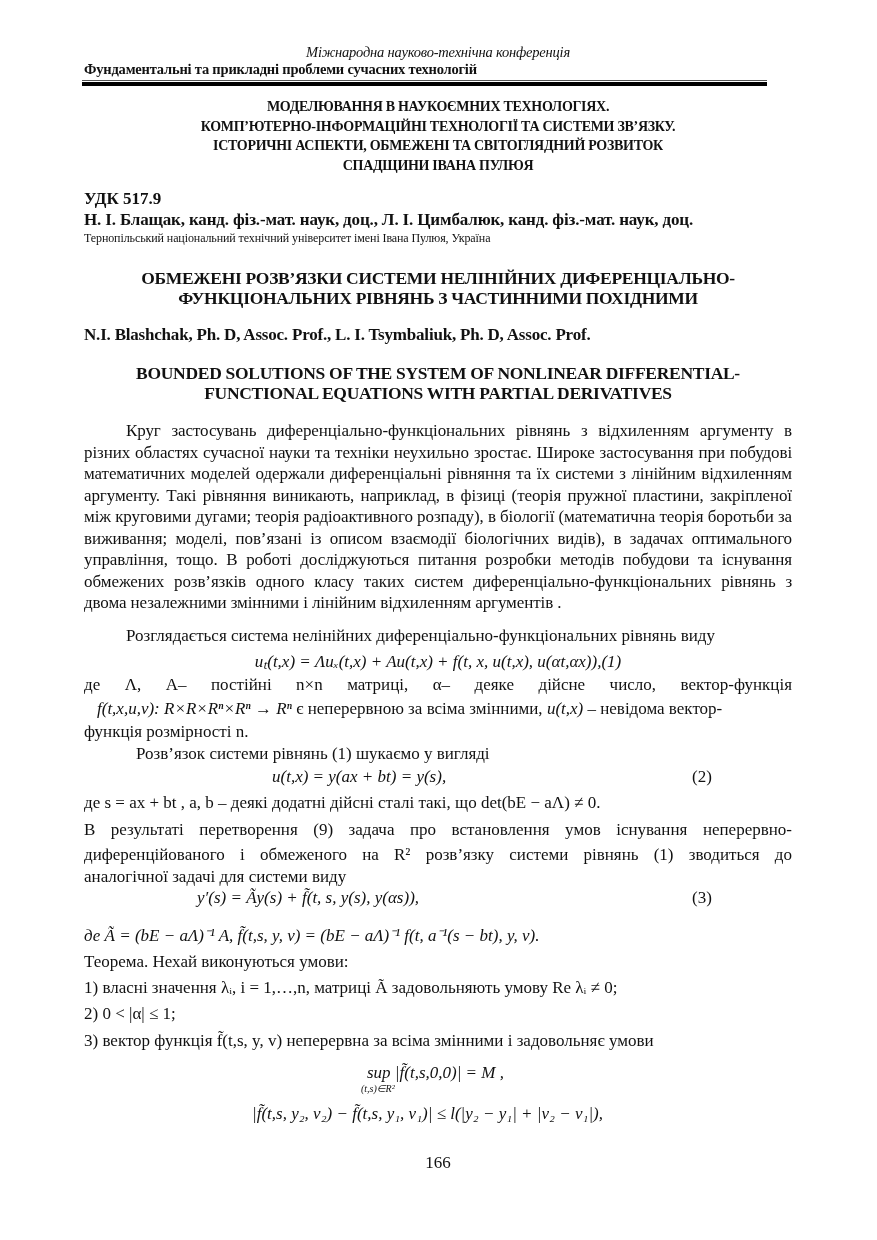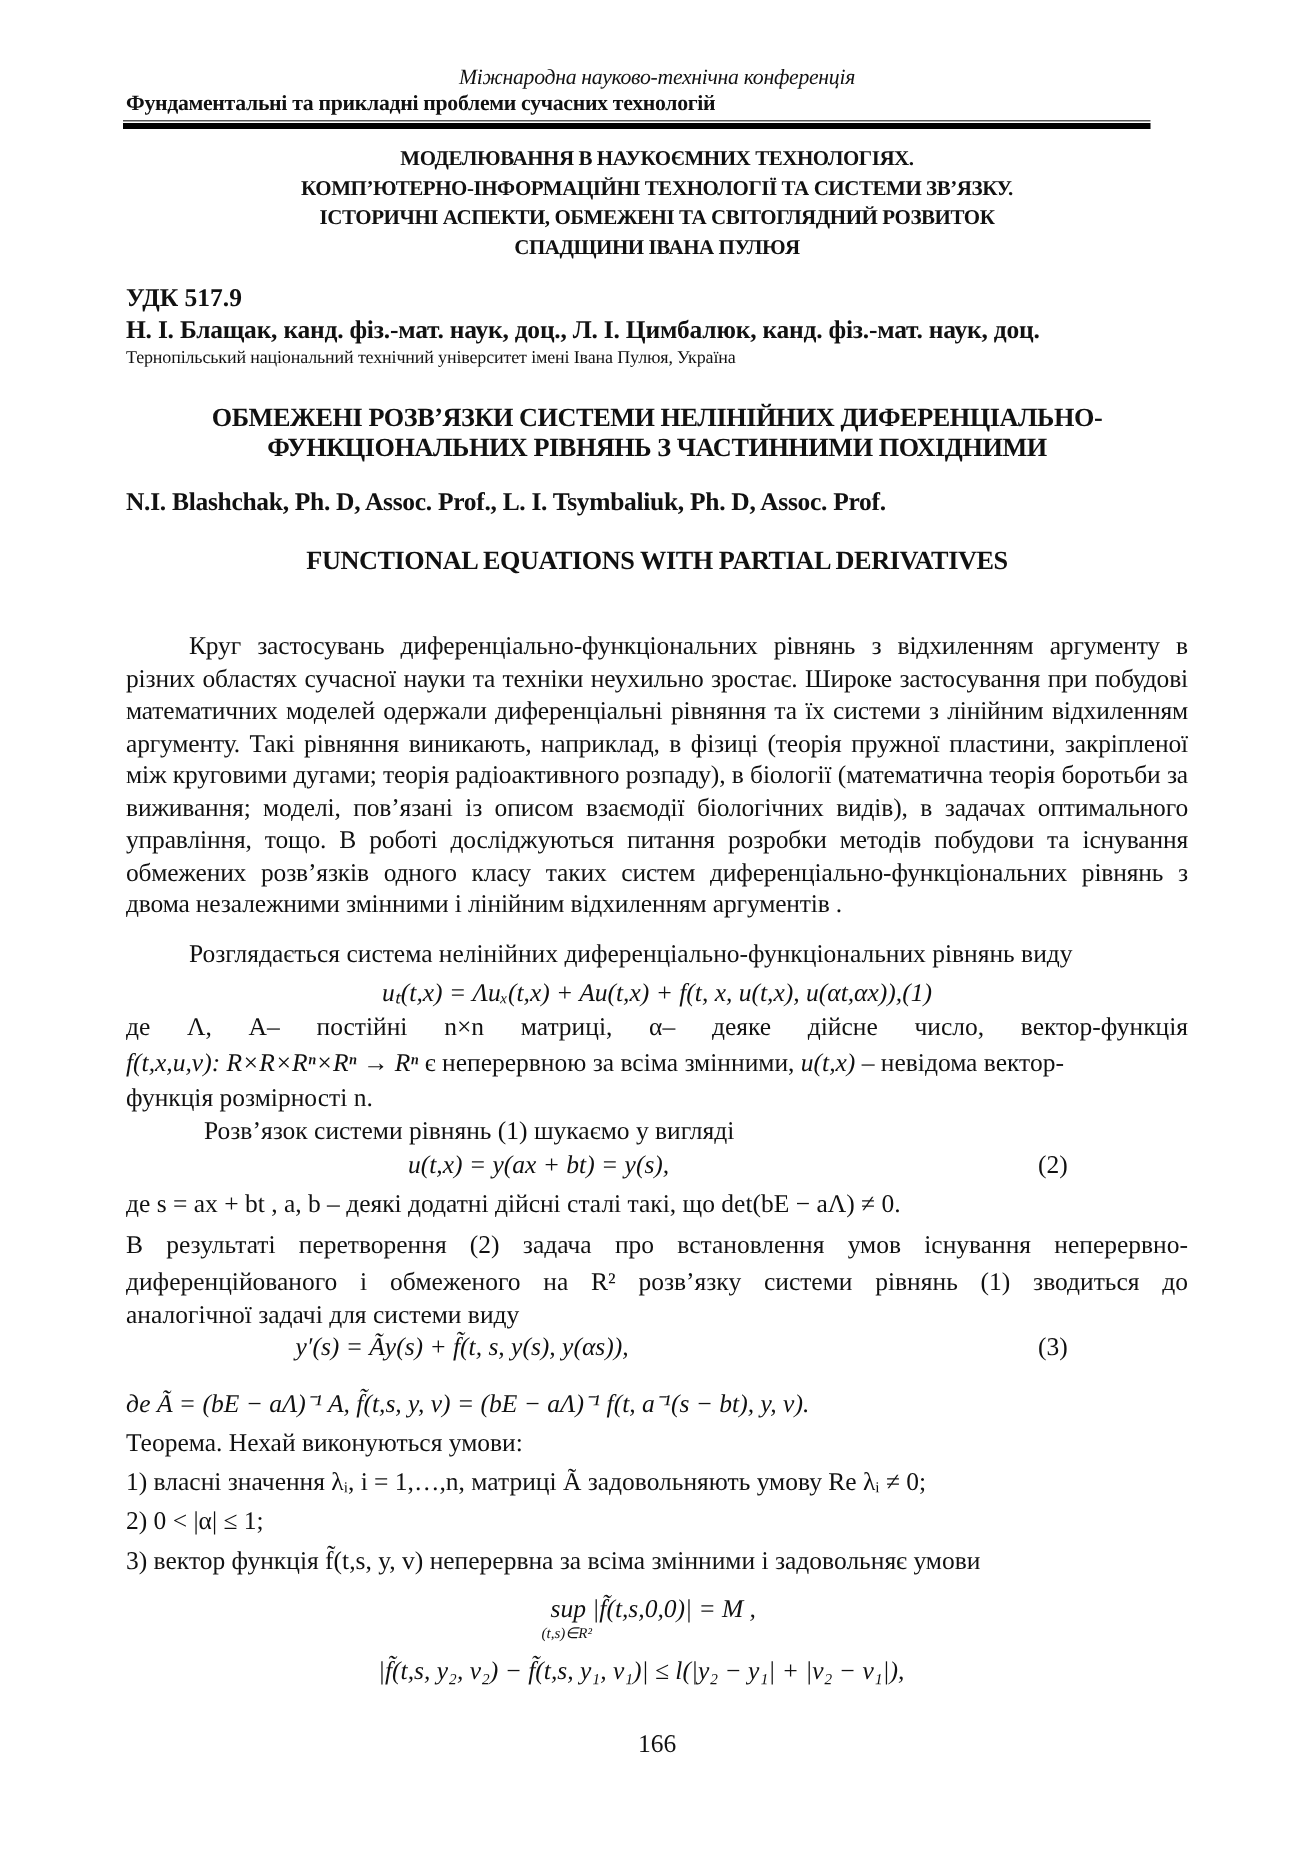--- a/index.html
+++ b/index.html
@@ -68,42 +68,43 @@
   <div class="affil">Тернопільський національний технічний університет імені Івана Пулюя, Україна</div>
 
   <div class="ua-title">
     <div>ОБМЕЖЕНІ РОЗВ’ЯЗКИ СИСТЕМИ НЕЛІНІЙНИХ ДИФЕРЕНЦІАЛЬНО-</div>
     <div>ФУНКЦІОНАЛЬНИХ РІВНЯНЬ З ЧАСТИННИМИ ПОХІДНИМИ</div>
   </div>
 
   <div class="en-authors">N.I. Blashchak, Ph. D, Assoc. Prof., L. I. Tsymbaliuk, Ph. D, Assoc. Prof.</div>
 
   <div class="en-title">
+    <div>BOUNDED SOLUTIONS OF THE SYSTEM OF NONLINEAR DIFFERENTIAL-</div>
     <div>FUNCTIONAL EQUATIONS WITH PARTIAL DERIVATIVES</div>
   </div>
 
   <div class="body p1">Круг застосувань диференціально-функціональних рівнянь з відхиленням аргументу в різних областях сучасної науки та техніки неухильно зростає. Широке застосування при побудові математичних моделей одержали диференціальні рівняння та їх системи з лінійним відхиленням аргументу. Такі рівняння виникають, наприклад, в фізиці (теорія пружної пластини, закріпленої між круговими дугами; теорія радіоактивного розпаду), в біології (математична теорія боротьби за виживання; моделі, пов’язані із описом взаємодії біологічних видів), в задачах оптимального управління, тощо. В роботі досліджуються питання розробки методів побудови та існування обмежених розв’язків одного класу таких систем диференціально-функціональних рівнянь з двома незалежними змінними і лінійним відхиленням аргументів .</div>
 
   <div class="line" style="top:626px; left:42px;">Розглядається система нелінійних диференціально-функціональних рівнянь виду</div>
   <div class="line center m" style="top:649px;">uₜ(t,x) = Λuₓ(t,x) + Au(t,x) + f(t, x, u(t,x), u(αt,αx)),(1)</div>
 
   <div class="line just" style="top:675px; word-spacing:2px;">де  Λ,  A–  постійні  n×n  матриці,  α–  деяке  дійсне  число,  вектор-функція</div>
-  <div class="line" style="top:699px;">
+  <div class="line" style="top:699px;margin-left:13px;">
     <span class="m">f(t,x,u,v): R×R×Rⁿ×Rⁿ → Rⁿ</span><span> є неперервною за всіма змінними, </span><span class="m">u(t,x)</span><span> – невідома вектор-</span>
   </div>
   <div class="line" style="top:722px;">функція розмірності n.</div>
 
   <div class="line" style="top:744px; left:52px;">Розв’язок системи рівнянь (1) шукаємо у вигляді</div>
   <div class="line" style="top:767px; width:708px;">
     <span class="m" style="position:absolute; left:188px;">u(t,x) = y(ax + bt) = y(s),</span>
     <span style="position:absolute; left:608px;">(2)</span>
   </div>
   <div class="line" style="top:793px;">де s = ax + bt , a, b – деякі додатні дійсні сталі такі, що det(bE − aΛ) ≠ 0.</div>
 
-  <div class="line just" style="top:820px;">В  результаті  перетворення  (2)  задача  про  встановлення  умов  існування  неперервно-</div>
+  <div class="line just" style="top:820px;">В  результаті  перетворення  (9)  задача  про  встановлення  умов  існування  неперервно-</div>
   <div class="line just" style="top:845px;">диференційованого  і  обмеженого  на  R²  розв’язку  системи  рівнянь  (1)  зводиться  до</div>
   <div class="line" style="top:867px;text-align:center;">аналогічної задачі для системи виду</div>
   <div class="line" style="top:888px; width:708px;">
     <span class="m" style="position:absolute; left:113px;">y′(s) = Ãy(s) + f̃(t, s, y(s), y(αs)),</span>
     <span style="position:absolute; left:608px;">(3)</span>
   </div>
 
   <div class="line m" style="top:923px;">де Ã = (bE − aΛ)⁻¹ A,  f̃(t,s, y, v) = (bE − aΛ)⁻¹ f(t, a⁻¹(s − bt), y, v).</div>
   <div class="line" style="top:952px;">Теорема. Нехай виконуються умови:</div>
   <div class="line" style="top:978px;">1) власні значення λᵢ, i = 1,…,n, матриці Ã задовольняють умову Re λᵢ ≠ 0;</div>

